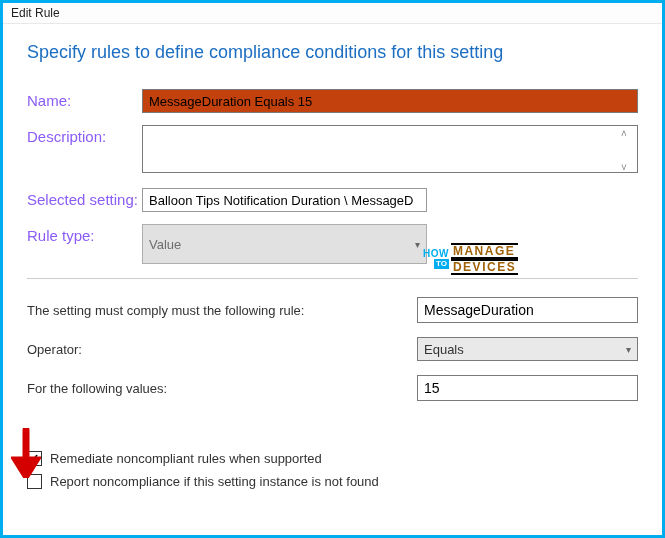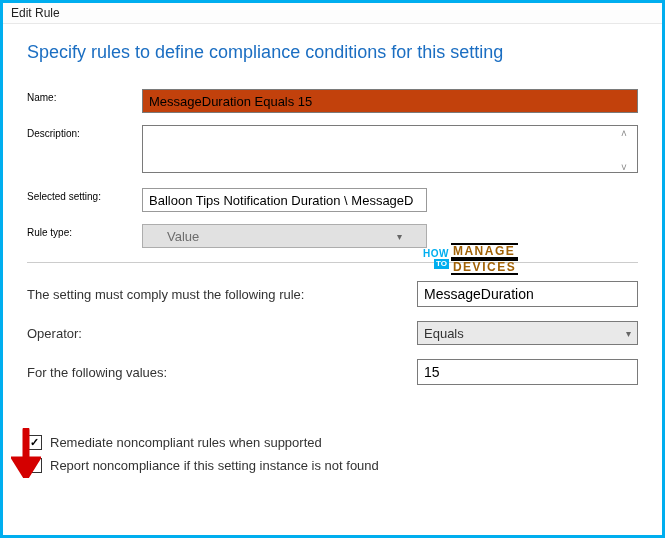--- a/index.html
+++ b/index.html
@@ -32,22 +32,22 @@
     }
     .form-row {
       display: flex;
       align-items: flex-start;
       margin-bottom: 12px;
     }
     .form-row .lbl {
       width: 115px;
       flex-shrink: 0;
       padding-top: 3px;
-      color: #000000;
-      font-size: 10px;
+      color: #8b5cf6;
+      font-size: 15px;
     }
     .text-input {
       flex: 1;
       border: 1px solid #7a7a7a;
       padding: 3px 6px;
       font-size: 13px;
       font-family: inherit;
       background: #c2410c;
       height: 24px;
     }
@@ -83,22 +83,22 @@
       padding: 3px 6px;
       font-size: 13px;
       background: #fff;
       height: 24px;
       width: 285px;
     }
     .select-disabled {
       border: 1px solid #adadad;
       background: #e1e1e1;
       color: #6d6d6d;
-      padding: 2px 24px;
-      height: 24px;
+      padding: 2px 6px;
+      height: 40px;
       width: 285px;
       display: flex;
       align-items: center;
       justify-content: space-between;
     }
     .select-active {
       border: 1px solid #7a7a7a;
       background: #e9e9e9;
       padding: 2px 6px;
       height: 24px;

